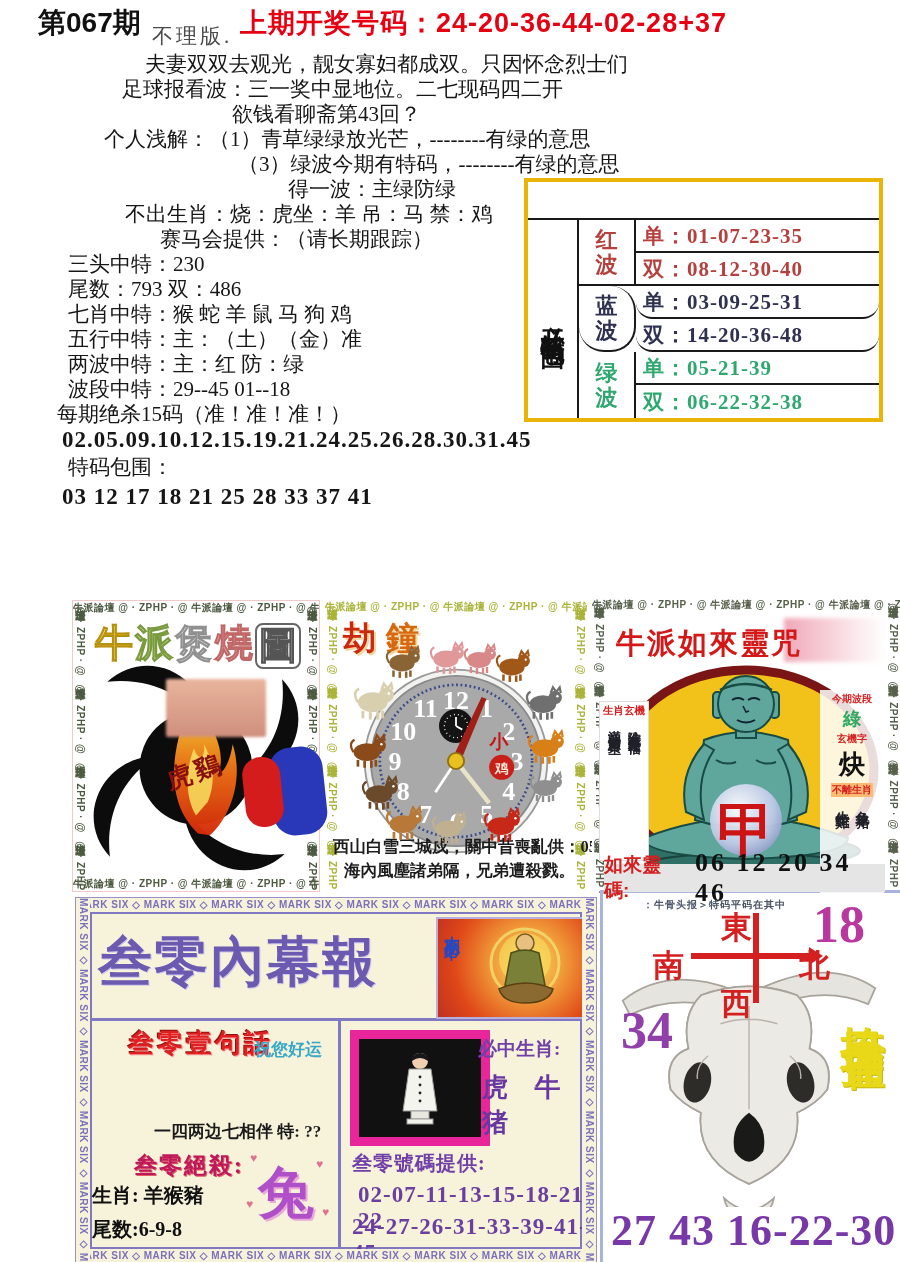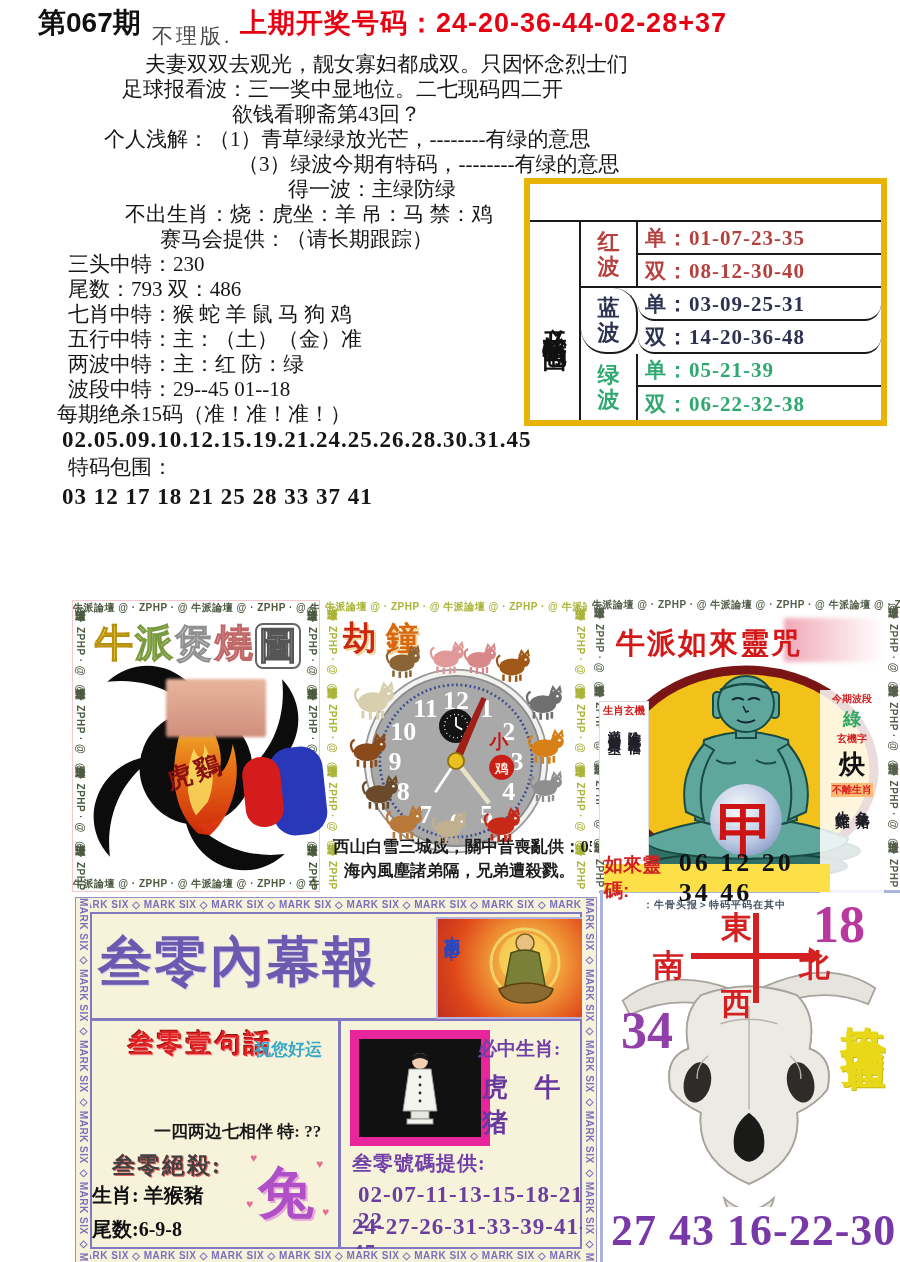--- a/index.html
+++ b/index.html
@@ -13,21 +13,21 @@
   .lastdraw{left:240px;top:5px;font:900 27px "Liberation Sans",sans-serif;color:#e60012;letter-spacing:1px;}
 
   
   .tips{left:0;top:52px;width:545px;}
   .tline{font-size:21px;line-height:25px;white-space:nowrap;color:#161616;}
   .tline.big{font-size:23px;letter-spacing:1px;font-weight:600;}
 
   
   .wtable{left:524px;top:178px;width:351px;height:236px;display:grid;
           grid-template-columns:51px 57px 1fr;grid-template-rows:38px repeat(6,33px);
-          border:6px solid #eab308;background:#fff;}
+          border:4px solid #eab308;background:#fff;}
   .wt-head{grid-column:1/4;border-bottom:2px solid #1a1a1a;}
   .wt-side{grid-column:1;grid-row:2/8;border-right:2px solid #1a1a1a;display:flex;align-items:center;justify-content:center;
            writing-mode:vertical-rl;text-orientation:upright;font:700 24px "Liberation Serif",serif;letter-spacing:4px;color:#111;}
   .wt-wave{grid-column:2;border-right:2px solid #1a1a1a;border-bottom:2px solid #1a1a1a;
            display:flex;align-items:center;justify-content:center;font:700 22px "Liberation Serif",serif;}
   .wt-wave span{width:1.1em;word-break:break-all;text-align:center;line-height:1.15;}
   .wt-wave.last{border-bottom:none;}
   .wt-num{grid-column:3;border-bottom:2px solid #1a1a1a;display:flex;align-items:center;
           padding-left:7px;font:700 21px "Liberation Serif",serif;letter-spacing:1px;}
   .wt-num.last{border-bottom:none;}
@@ -74,41 +74,41 @@
   .p3-leftbox .hd{font:700 10.5px "Liberation Sans",sans-serif;color:#d42020;}
   .vcols{display:flex;flex-direction:row-reverse;gap:2px;margin-top:2px;}
   .vcol{writing-mode:vertical-rl;text-orientation:upright;font:700 13px "Liberation Serif",serif;color:#202028;letter-spacing:2px;}
   .p3-rightbox{left:228px;top:92px;width:64px;height:214px;background:rgba(255,255,255,.85);z-index:6;
                display:flex;flex-direction:column;align-items:center;gap:1px;padding-top:2px;}
   .p3-rightbox .sm{font:700 10px "Liberation Sans",sans-serif;color:#d42020;}
   .p3-rightbox .sm.pk{background:#fdba74;padding:0 1px;}
   .p3-rightbox .grn{font:900 18px "Liberation Serif",serif;color:#2fa860;}
   .p3-rightbox .blk{font:900 26px "Liberation Serif",serif;color:#111;}
   .p3-rightbox .vcol{font-size:14px;}
-  .p3-footer{left:12px;top:266px;width:226px;height:28px;background:#fde047;display:flex;align-items:center;justify-content:center;gap:12px;z-index:6;}
+  .p3-footer{left:12px;top:266px;width:281px;height:28px;background:#e5e5e5;display:flex;align-items:center;justify-content:center;gap:12px;z-index:6;}
   .p3-footer .lb{font:900 19px "Liberation Sans",sans-serif;color:#d42020;}
   .p3-footer .nm{font:900 26px "Liberation Serif",serif;color:#111;letter-spacing:3px;}
 
   
   .ins{left:75px;top:897px;width:520px;height:365px;background:#f7f2da;border:1px solid #9890c8;}
   .ins .band{color:#7a70bc;background:#f7f2da;z-index:8;}
   .ins-frame{position:absolute;left:13px;top:13px;right:13px;bottom:13px;border:3px solid #8078c0;}
   .ins-hline{position:absolute;left:13px;right:13px;top:120px;border-top:3px solid #8078c0;}
   .ins-vline{position:absolute;left:262px;top:120px;bottom:13px;border-left:3px solid #8078c0;}
   .ins-title{left:22px;top:28px;font:900 54px "Liberation Sans",sans-serif;color:#6b5ab0;letter-spacing:2px;text-shadow:1px 1px 0 #cfc8ec;}
   .redbox{left:360px;top:19px;width:150px;height:98px;background:radial-gradient(circle at 60% 45%,#f8e060 0%,#f09838 35%,#e04818 70%,#c03020 100%);
           border:2px solid #b8b0dc;display:flex;z-index:7;}
   .redbox .vt{writing-mode:vertical-lr;text-orientation:upright;font:900 16px "Liberation Sans",sans-serif;color:#2848c0;
               padding:4px 1px 0 3px;letter-spacing:3px;}
   .ins .sub{position:absolute;font-family:"Liberation Serif",serif;}
   .l-title{left:52px;top:128px;font:900 26px "Liberation Serif",serif;color:#e02020;letter-spacing:3px;
            text-shadow:1px 1px 0 #f8a8a8,-1px -1px 0 #901010;}
   .l-greet{left:178px;top:140px;font:700 17px "Liberation Sans",sans-serif;color:#38a8c8;}
   .l-riddle{left:78px;top:222px;font:600 17px "Liberation Serif",serif;color:#1a1a1a;}
-  .l-kill{left:0;top:252px;font:900 23px "Liberation Sans",sans-serif;color:#404040;text-shadow:1px 1px 0 #e06060;letter-spacing:2px;padding-left:36px;}
+  .l-kill{left:22px;top:252px;font:900 23px "Liberation Sans",sans-serif;color:#be185d;text-shadow:1px 1px 0 #e06060;letter-spacing:2px;padding-left:36px;}
   .l-zod{left:16px;top:284px;font:900 20px "Liberation Sans",sans-serif;color:#101010;}
   .l-tail{left:16px;top:318px;font:900 20px "Liberation Sans",sans-serif;color:#101010;}
   .l-deco{left:182px;top:258px;font:900 56px "Liberation Serif",serif;color:#b050c8;text-shadow:2px 2px 0 #e8a8d8;}
   .l-hearts{left:170px;top:252px;width:90px;height:80px;color:#e07090;font-size:12px;line-height:1;z-index:1;}
   .l-hearts i{position:absolute;font-style:normal;}
   .frame{left:274px;top:132px;width:122px;height:98px;border:9px solid #e8259a;background:#111;display:flex;align-items:center;justify-content:center;}
   .r-zlab{left:402px;top:138px;font:900 19px "Liberation Sans",sans-serif;color:#7040a8;}
   .r-zod{left:406px;top:172px;font:900 26px "Liberation Sans",sans-serif;color:#6838a0;letter-spacing:10px;}
   .r-nlab{left:276px;top:252px;font:900 20px "Liberation Sans",sans-serif;color:#7040a8;letter-spacing:1px;}
   .r-n1{left:282px;top:284px;font:700 23px "Liberation Serif",serif;color:#6a3fa0;letter-spacing:1px;}

